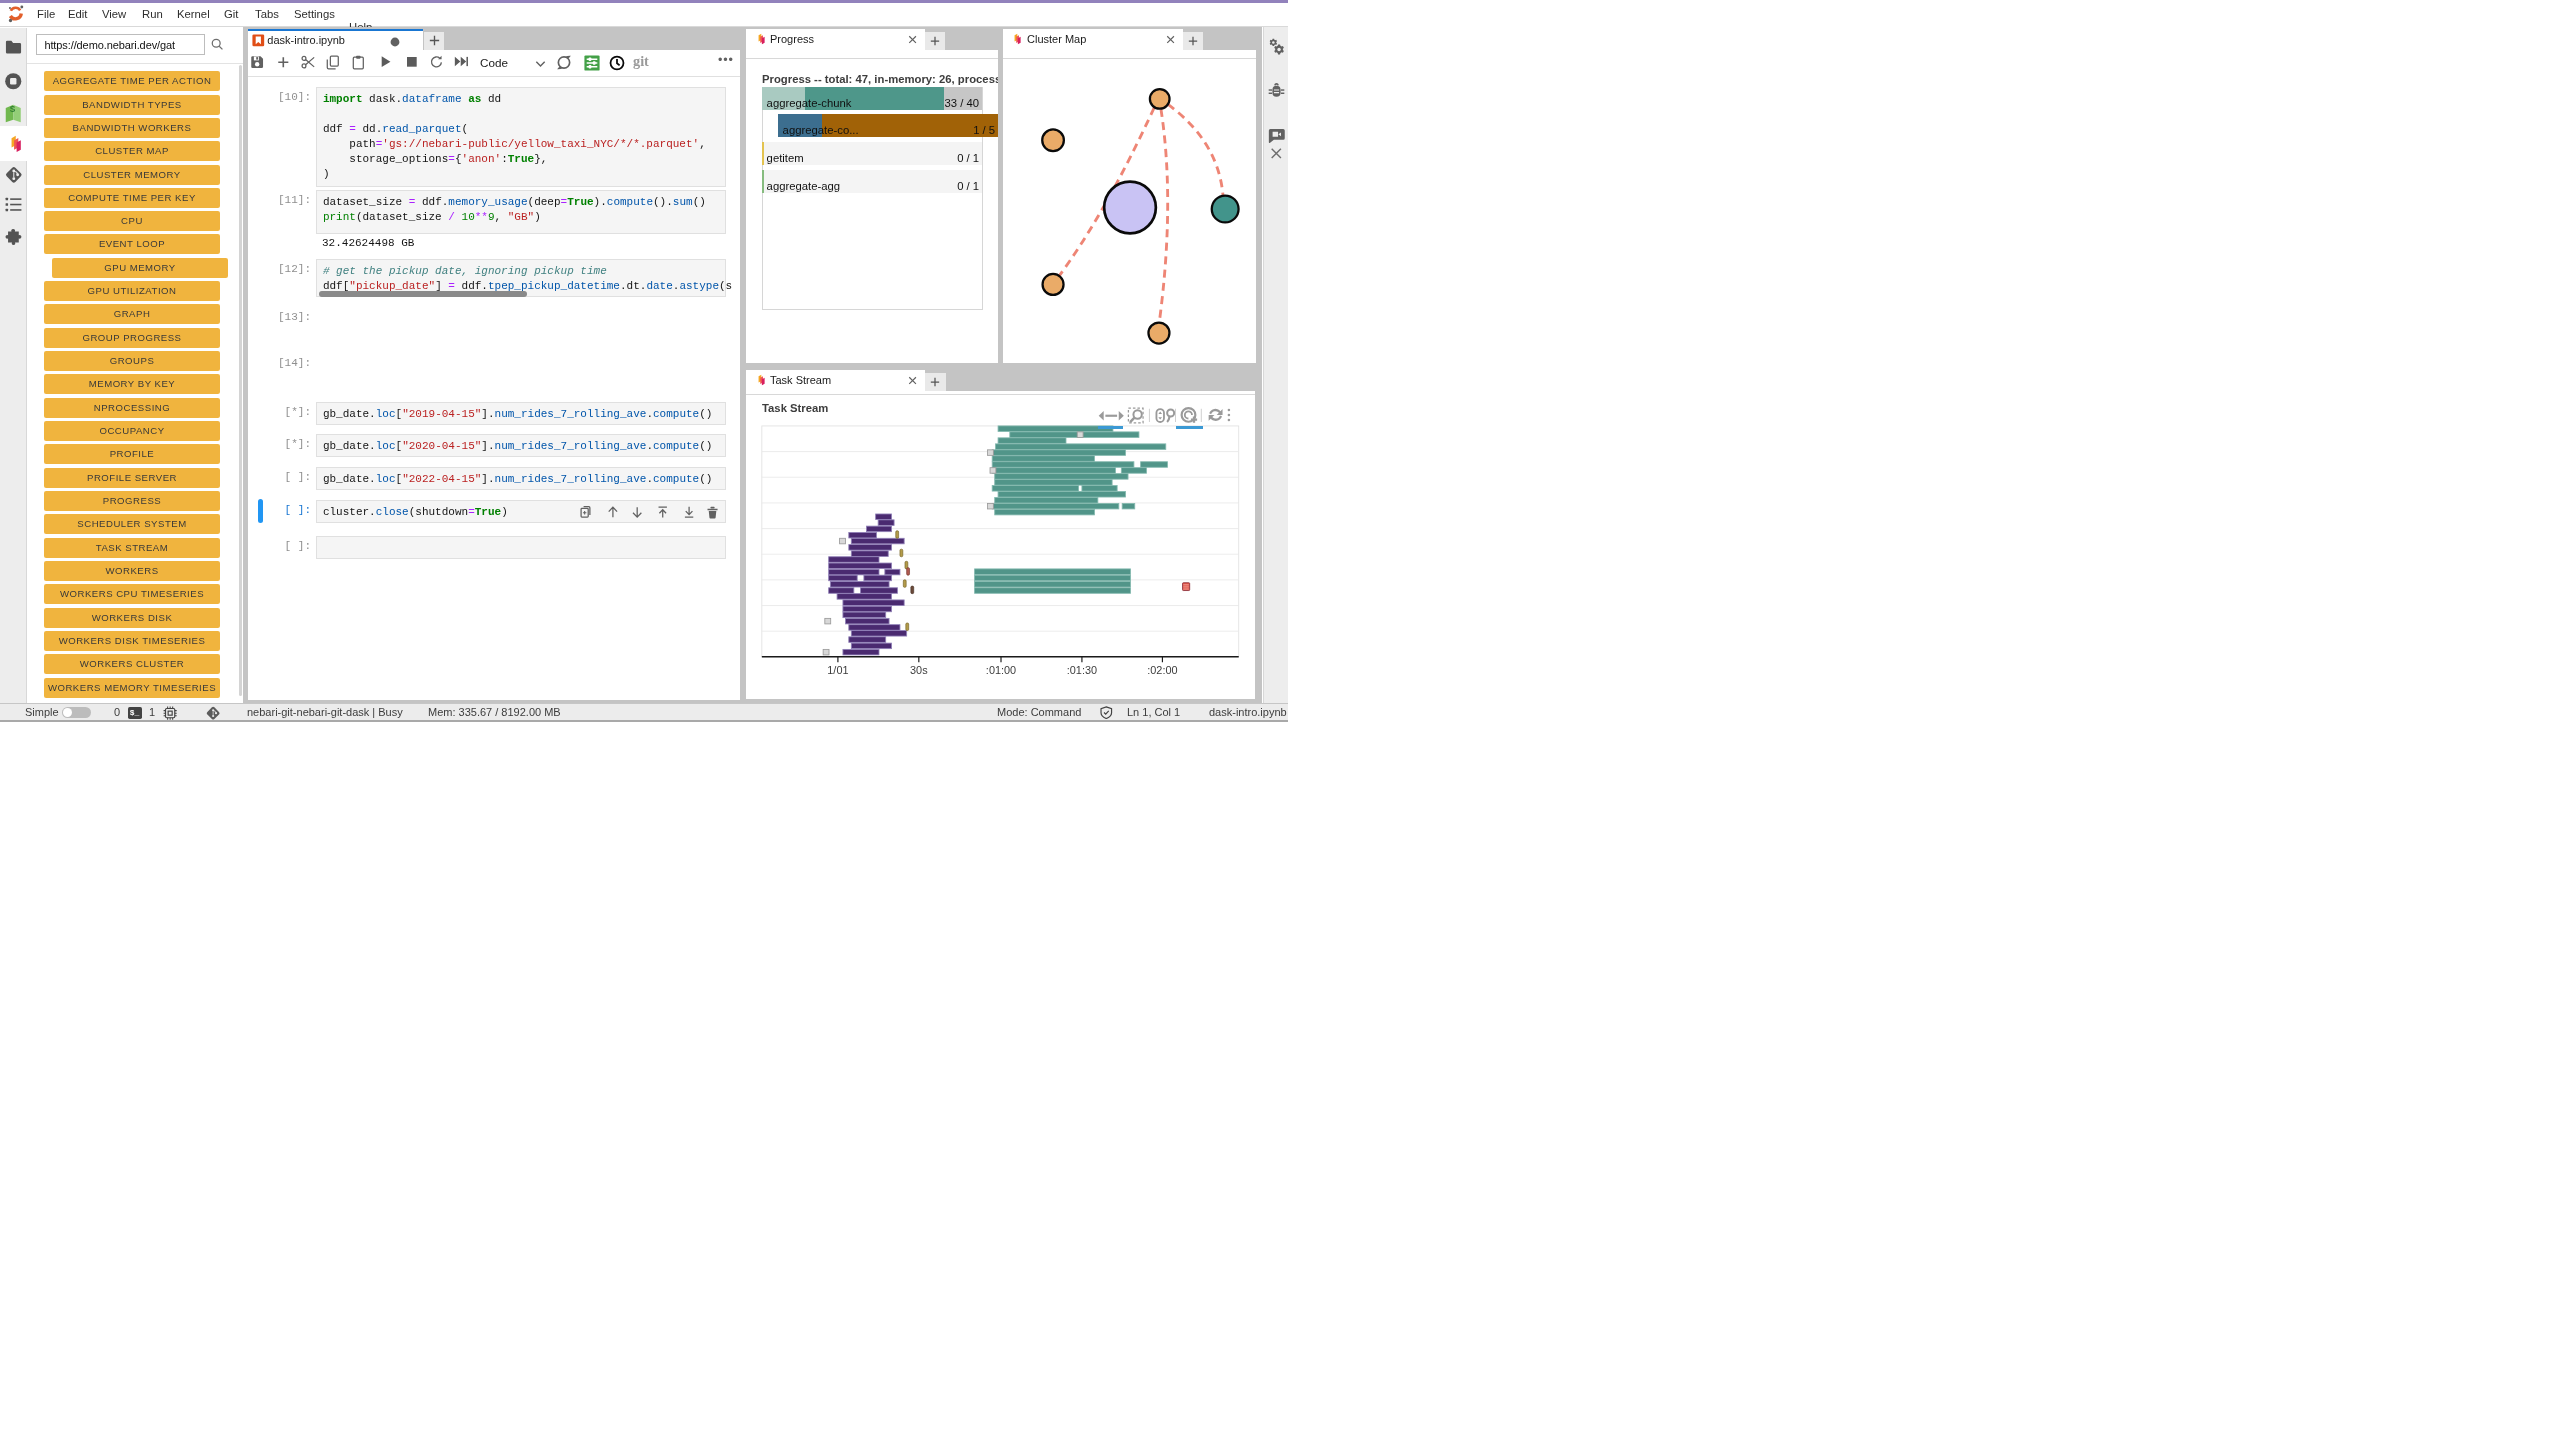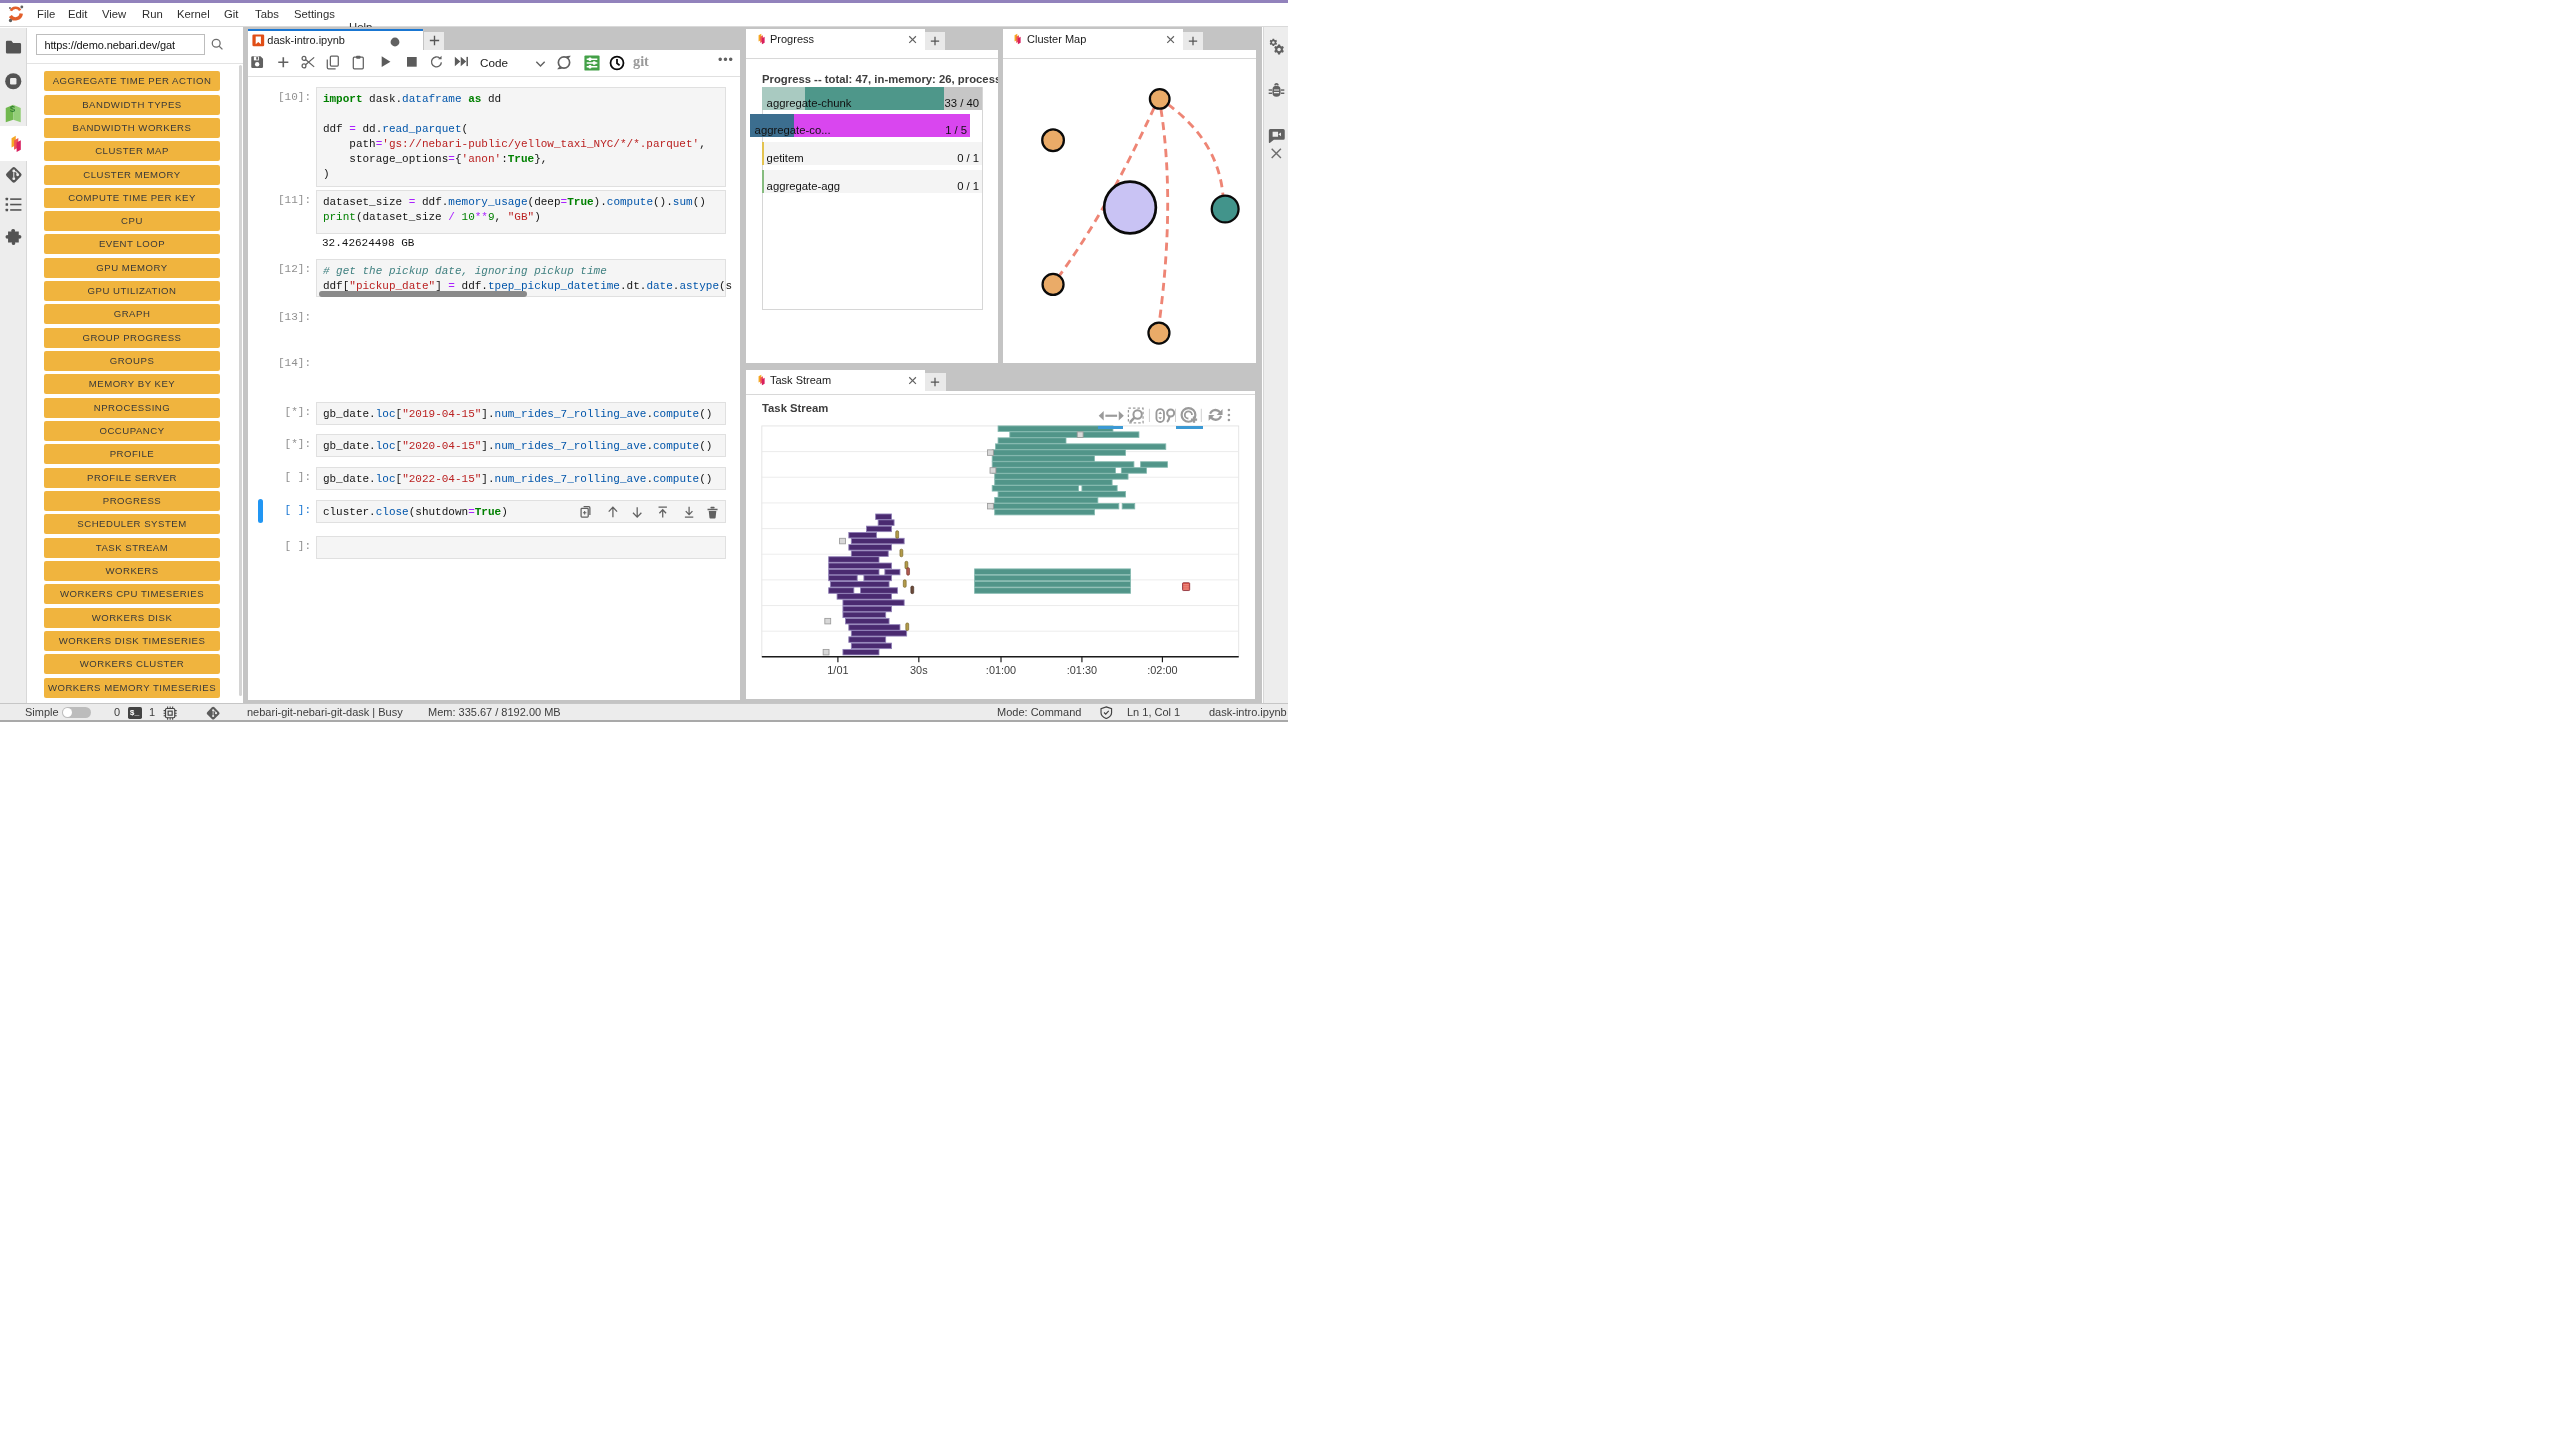--- a/index.html
+++ b/index.html
@@ -142,21 +142,21 @@
     </svg>
     <div class="hdrline"></div>
     <div class="ybtn" style="top:43px;">AGGREGATE TIME PER ACTION</div>
     <div class="ybtn" style="top:67px;">BANDWIDTH TYPES</div>
     <div class="ybtn" style="top:90px;">BANDWIDTH WORKERS</div>
     <div class="ybtn" style="top:113px;">CLUSTER MAP</div>
     <div class="ybtn" style="top:137px;">CLUSTER MEMORY</div>
     <div class="ybtn" style="top:160px;">COMPUTE TIME PER KEY</div>
     <div class="ybtn" style="top:183px;">CPU</div>
     <div class="ybtn" style="top:206px;">EVENT LOOP</div>
-    <div class="ybtn" style="top:230px;">GPU MEMORY</div>
+    <div class="ybtn" style="top:230px;margin-left:8px;">GPU MEMORY</div>
     <div class="ybtn" style="top:253px;">GPU UTILIZATION</div>
     <div class="ybtn" style="top:276px;">GRAPH</div>
     <div class="ybtn" style="top:300px;">GROUP PROGRESS</div>
     <div class="ybtn" style="top:323px;">GROUPS</div>
     <div class="ybtn" style="top:346px;">MEMORY BY KEY</div>
     <div class="ybtn" style="top:370px;">NPROCESSING</div>
     <div class="ybtn" style="top:393px;">OCCUPANCY</div>
     <div class="ybtn" style="top:416px;">PROFILE</div>
     <div class="ybtn" style="top:440px;">PROFILE SERVER</div>
     <div class="ybtn" style="top:463px;">PROGRESS</div>
@@ -342,21 +342,21 @@
       <div class="ptitle" style="left:16px; top:22.7px;">Progress -- total: 47, in-memory: 26, processing</div>
       <div class="abs" style="left:15.6px; top:37px; width:221px; height:223px; border:0.8px solid #d6d6d6;"></div>
 
       <div class="abs" style="left:16px; top:37px; width:220px; height:23px; background:#c6c6c6;">
         <div class="abs" style="left:0; top:0; width:43px; height:23px; background:#a9cac1;"></div>
         <div class="abs" style="left:43px; top:0; width:139px; height:23px; background:#4e978a;"></div>
         <span class="abs" style="left:4.6px; top:9.2px; font-size:11.3px; color:#111;">aggregate-chunk</span>
         <span class="abs" style="right:2.9px; top:9.2px; font-size:11.3px; color:#111;">33 / 40</span>
       </div>
 
-      <div class="abs" style="left:4px; top:64px; width:220px; height:23px; background:#d946ef;">
+      <div class="abs" style="left:32px; top:64px; width:220px; height:23px; background:#a16207;">
         <div class="abs" style="left:0; top:0; width:44px; height:23px; background:#3c6e8f;"></div>
         <span class="abs" style="left:4.6px; top:9.2px; font-size:11.3px; color:#111;">aggregate-co...</span>
         <span class="abs" style="right:2.9px; top:9.2px; font-size:11.3px; color:#111;">1 / 5</span>
       </div>
 
       <div class="abs" style="left:16px; top:92px; width:220px; height:23px; background:#f4f4f4;">
         <div class="abs" style="left:0; top:0; width:1.5px; height:23px; background:#e3c34f;"></div>
         <span class="abs" style="left:4.6px; top:9.2px; font-size:11.3px; color:#111;">getitem</span>
         <span class="abs" style="right:2.9px; top:9.2px; font-size:11.3px; color:#111;">0 / 1</span>
       </div>

